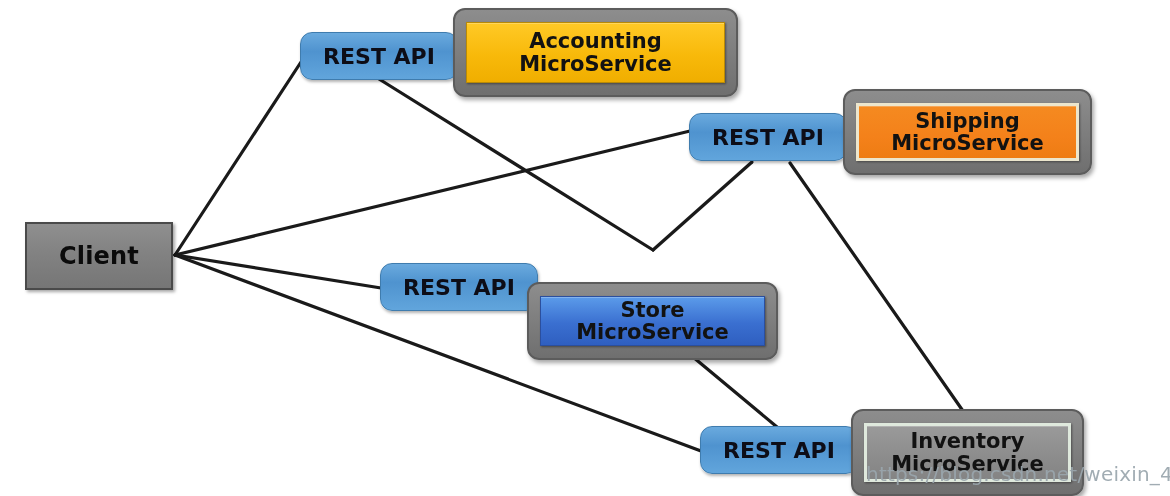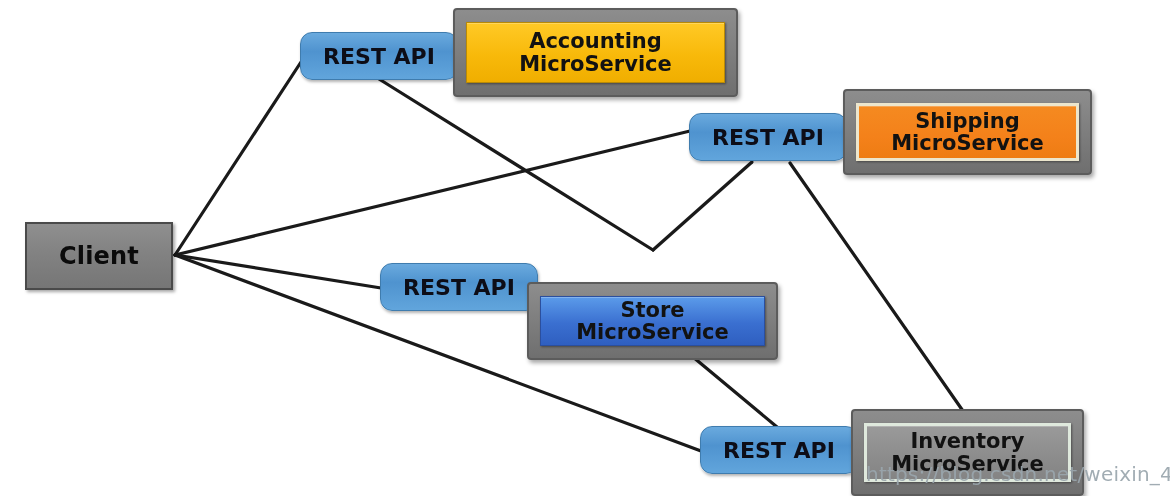--- a/index.html
+++ b/index.html
@@ -66,21 +66,21 @@
     font-weight: bold;
     color: #0d0d17;
     white-space: nowrap;
   }
 
   
   .svc-outer {
     position: absolute;
     background: linear-gradient(180deg, #8d8d8d 0%, #7e7e7e 50%, #6f6f6f 100%);
     border: 2px solid #5c5c5c;
-    border-radius: 4px;
+    border-radius: 12px;
     box-sizing: border-box;
     display: flex;
     align-items: center;
     justify-content: center;
     box-shadow: 2px 3px 4px rgba(0,0,0,0.35);
     z-index: 4;
   }
   .svc-inner {
     box-sizing: border-box;
     width: calc(100% - 22px);

